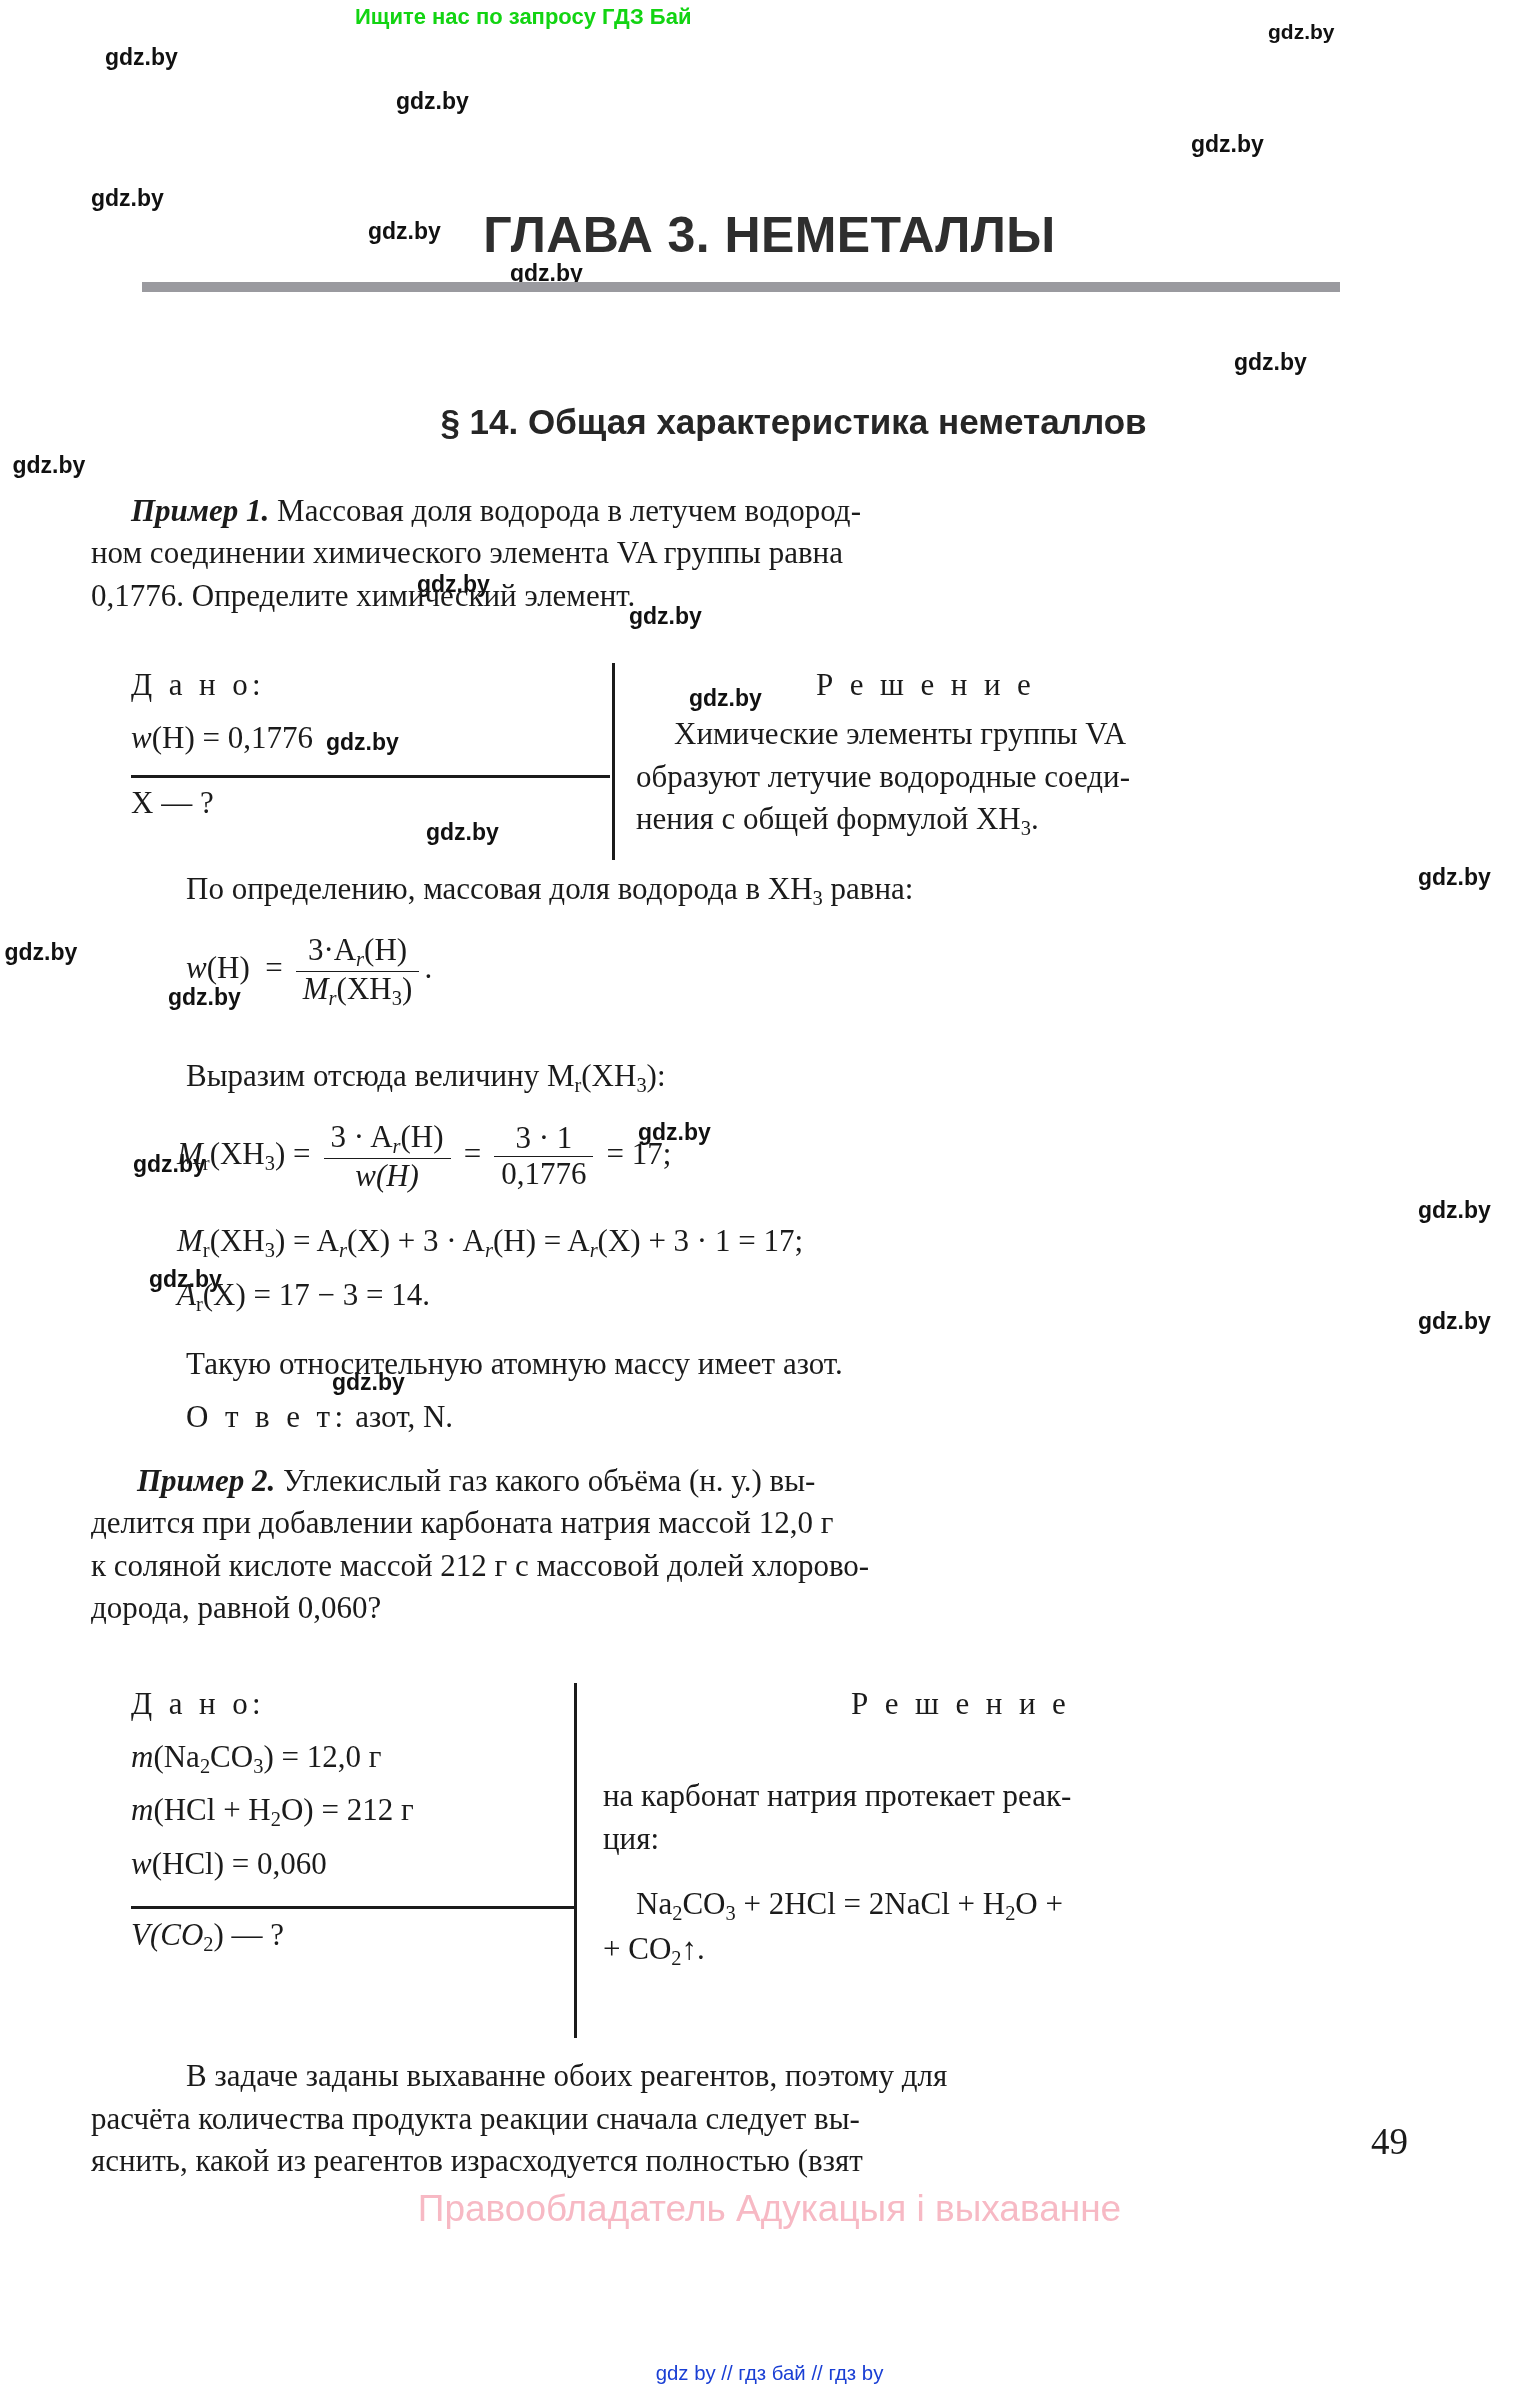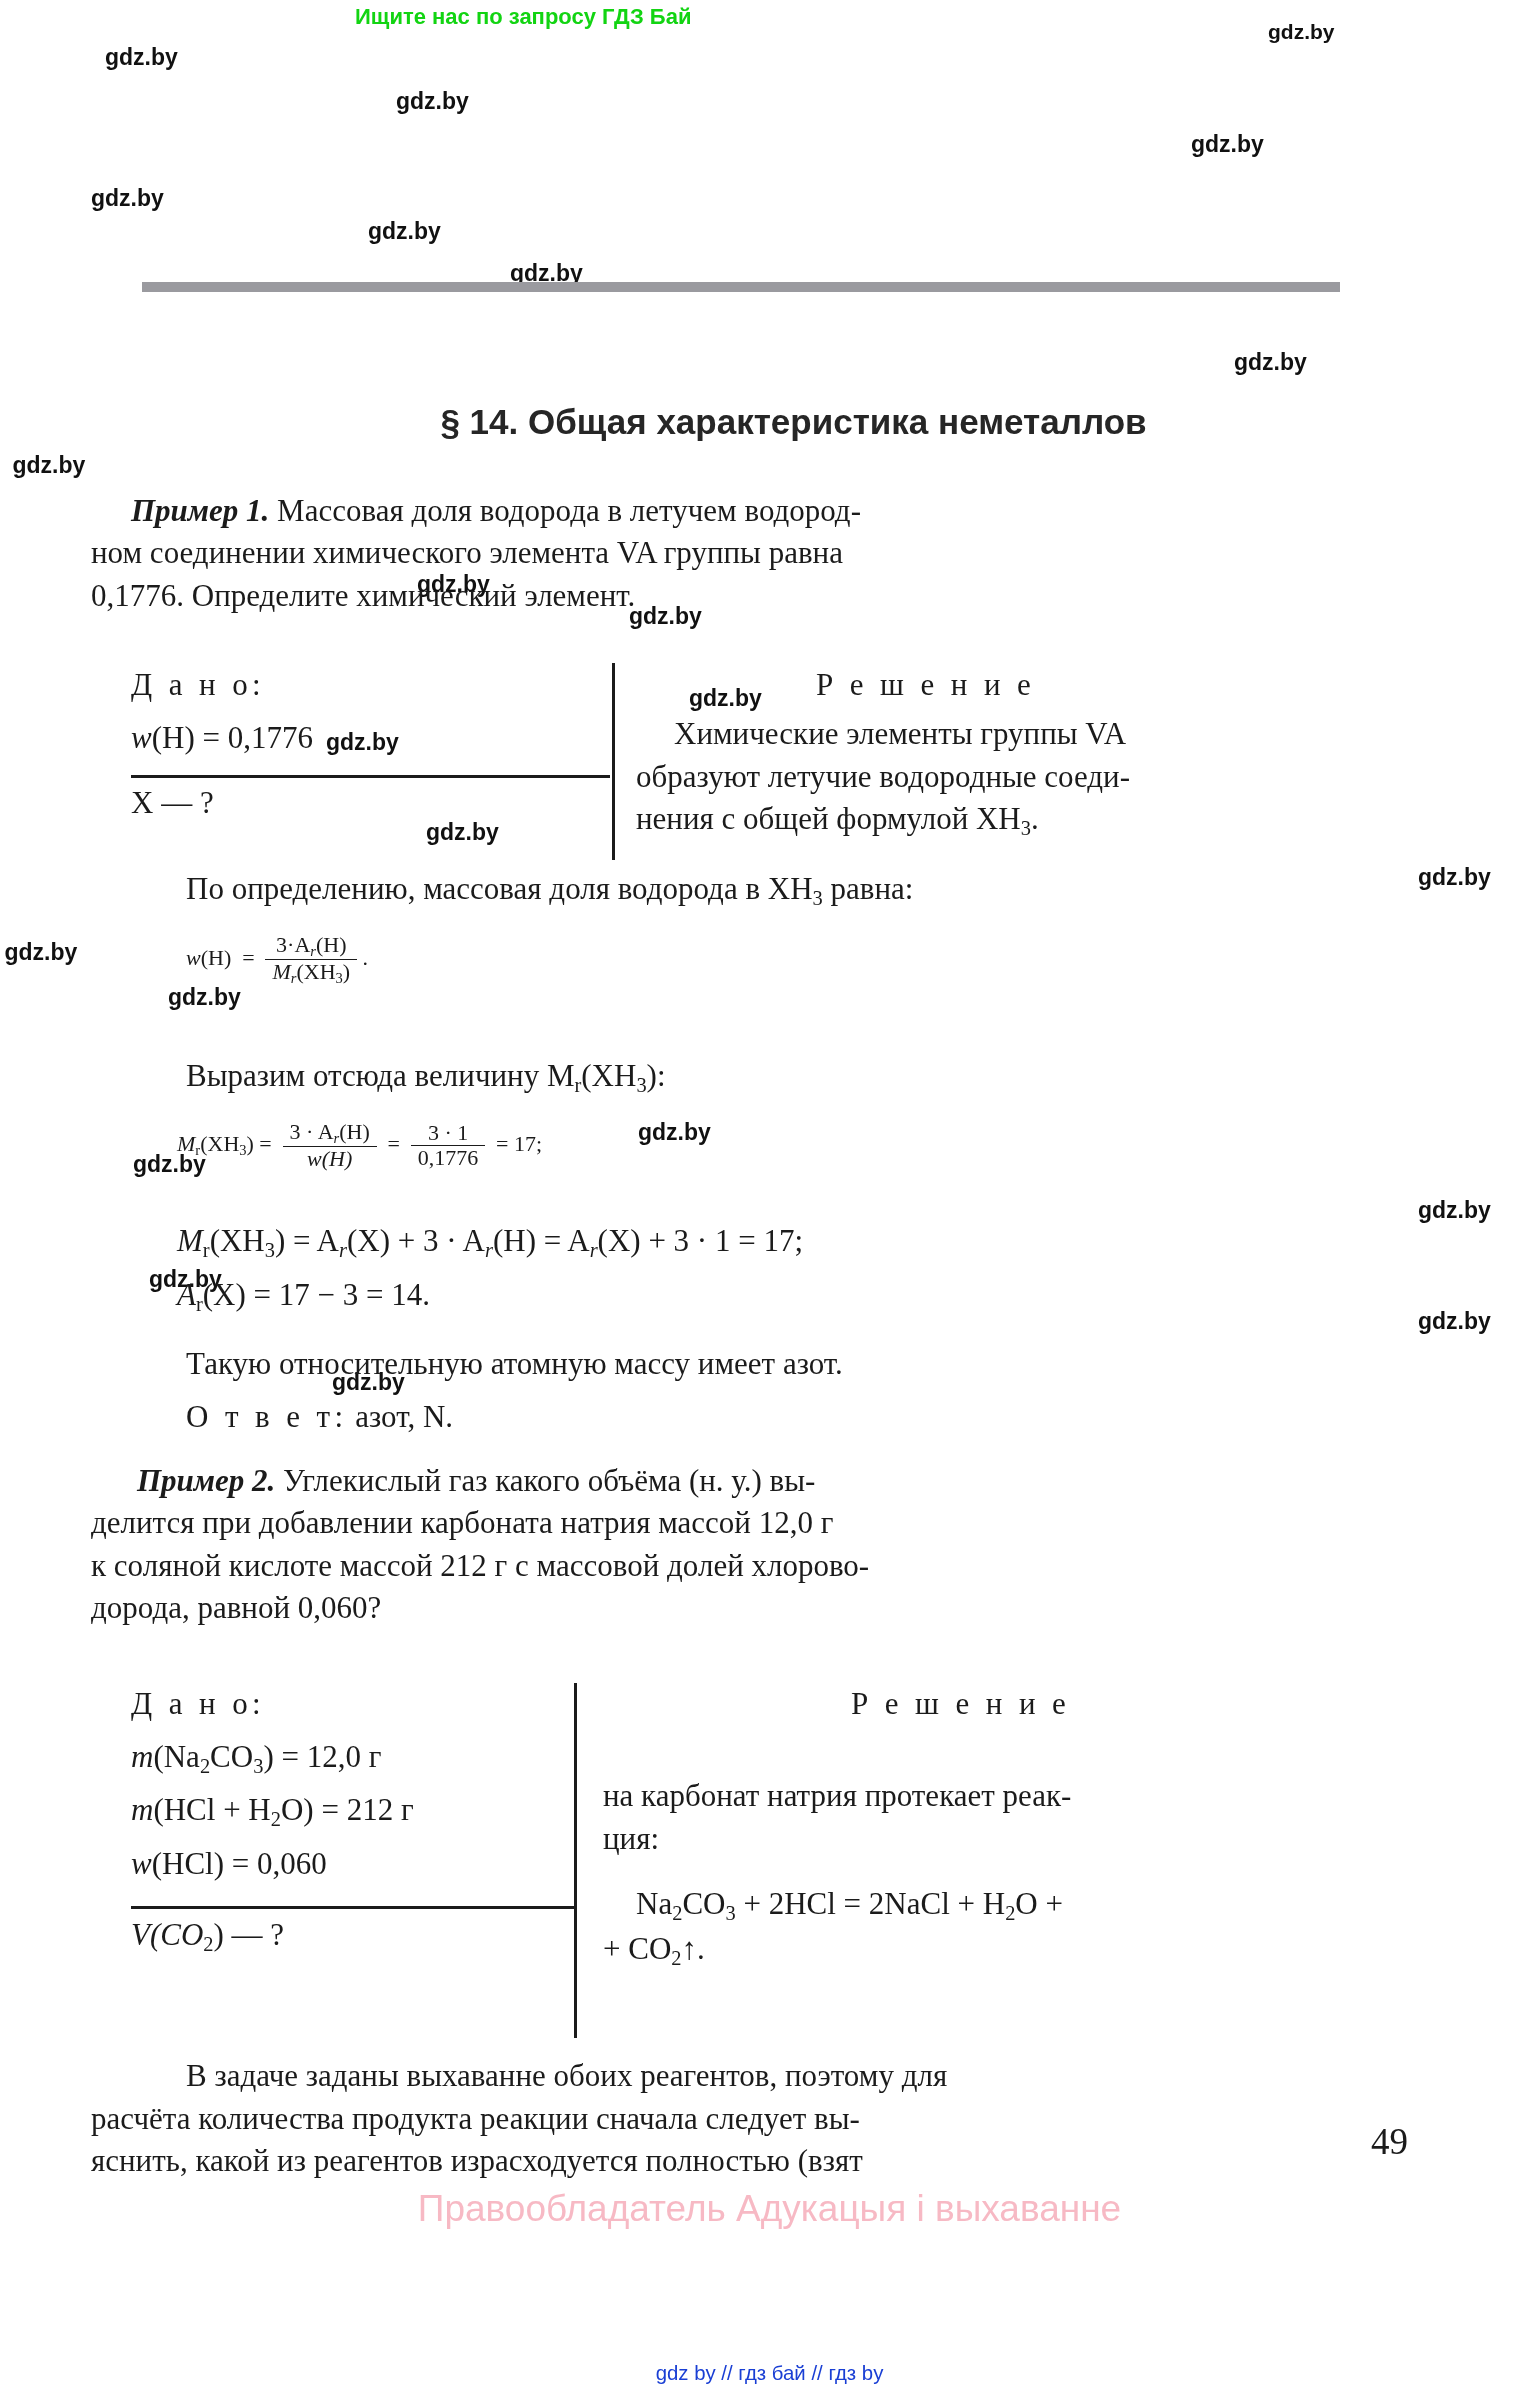--- a/index.html
+++ b/index.html
@@ -72,21 +72,21 @@
     text-align:center;
     line-height:1.12;
     margin:0 5.3px;
   }
   .frac .num { display:block; padding:0 7px; }
   .frac .den { display:block; border-top:1.8px solid #1b1b1b; padding:0 7px; }
 
   .eqrow {
     position:absolute;
     font-family:"Liberation Serif", serif;
-    font-size:22px;
+    font-size:31px;
     white-space:nowrap;
     color:#1b1b1b;
   }
 
   
   #page-number {
     position:absolute; right:131px; top:2120px;
     font-family:"Liberation Serif", serif;
     font-size:37px; color:#1b1b1b;
   }
@@ -131,20 +131,21 @@
       <div class="wm" style="left: 4.4px; top: 939px; font-size: 23px;">gdz.by</div>
       <div class="wm" style="left: 168px; top: 984px; font-size: 23px;">gdz.by</div>
       <div class="wm" style="left: 638px; top: 1119px; font-size: 23px;">gdz.by</div>
       <div class="wm" style="left: 133px; top: 1151px; font-size: 23px;">gdz.by</div>
       <div class="wm" style="left: 1418px; top: 1197px; font-size: 23px;">gdz.by</div>
       <div class="wm" style="left: 149px; top: 1266px; font-size: 23px;">gdz.by</div>
       <div class="wm" style="left: 1418px; top: 1308px; font-size: 23px;">gdz.by</div>
       <div class="wm" style="left: 332px; top: 1369px; font-size: 23px;">gdz.by</div>
     </div>
 
+  <div id="chapter-title">ГЛАВА 3. НЕМЕТАЛЛЫ</div>
   <div id="chapter-rule"></div>
 
   <div id="section-heading">§ 14. Общая характеристика неметаллов</div>
 
   <div class="line" style="left:131px; top:493px;">
     <span class="it">Пример 1.</span><span> </span><span>Массовая доля водорода в летучем водород-</span>
   </div>
   <div class="line" style="left:91px; top:535px;">ном соединении химического элемента VA группы равна</div>
   <div class="line" style="left:91px; top:578px;">0,1776. Определите химический элемент.</div>
 

